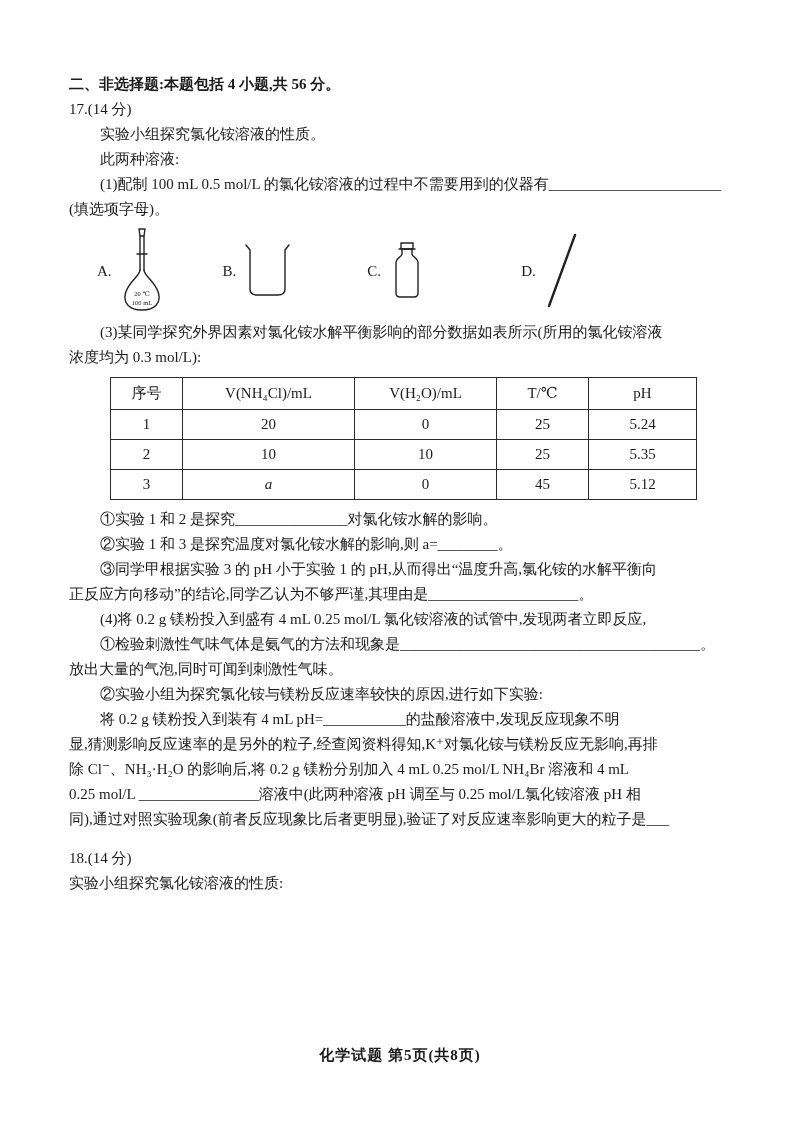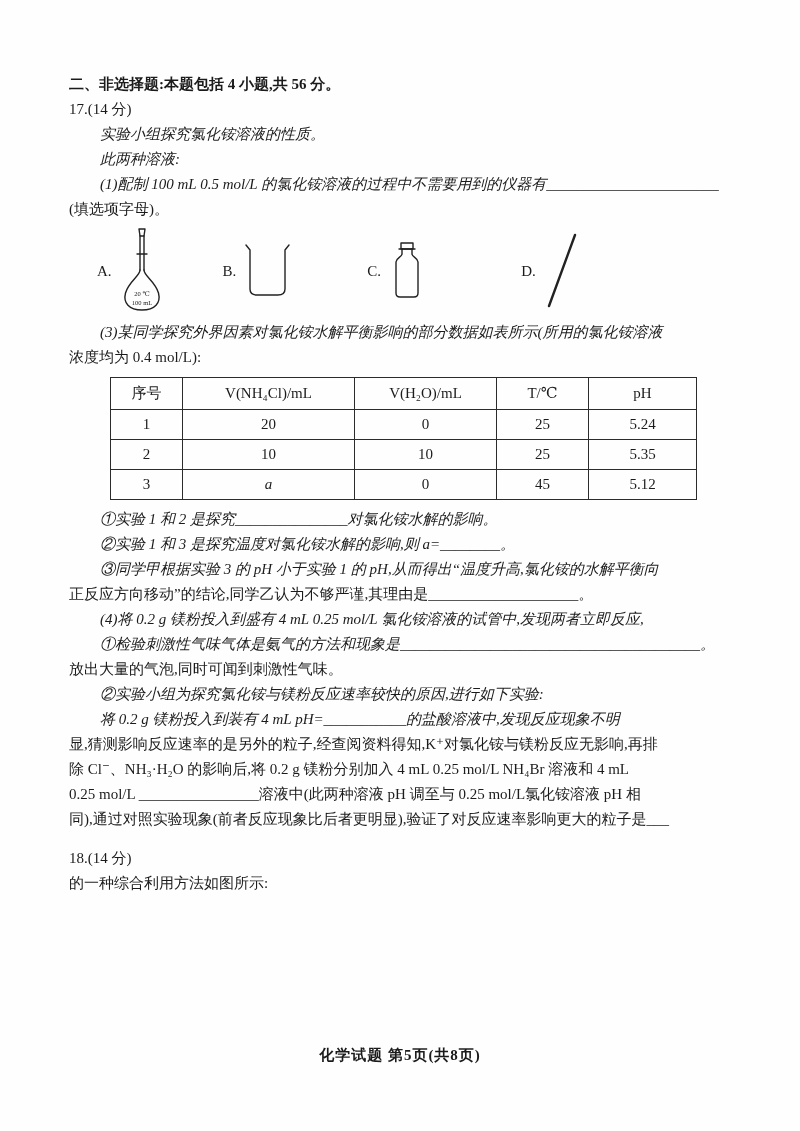--- a/index.html
+++ b/index.html
@@ -4,21 +4,21 @@
 <style>
   * { margin:0; padding:0; box-sizing:border-box; }
   html,body { background:#ffffff; }
   .page {
     position:relative; width:800px; height:1131px; margin:0 auto;
     background:#fefefe; color:#1b1b1b; overflow:hidden;
     font-family:"Liberation Serif","DejaVu Serif",serif;
   }
   .content { position:absolute; left:69px; top:72px; width:648px; font-size:15px; line-height:25px; }
   .ln { white-space:nowrap; }
-  .ind { padding-left:31px;font-style:italic; }
+  .ind { padding-left:31px; }
   .bold { font-weight:bold; }
 
   
   .apparatus-row { display:flex; align-items:center; height:94px; margin:2px 0; }
   .app-item { display:flex; align-items:center; }
   .app-label { margin-right:6px; }
   .m-a { margin-left:28px; }
   .m-b { margin-left:57px; }
   .m-c { margin-left:75px; }
   .m-d { margin-left:94px; }
@@ -89,21 +89,21 @@
       <div class="app-item m-d">
         <span class="app-label">D.</span>
         <svg width="40" height="78" viewBox="0 0 40 78">
           <path class="glass" style="stroke-width:2.4" d="M33,3 L7,74"></path>
         </svg>
       </div>
 
     </div>
 
     <div class="ln ind">(3)某同学探究外界因素对氯化铵水解平衡影响的部分数据如表所示(所用的氯化铵溶液</div>
-    <div class="ln">浓度均为 0.4 mol/L):</div>
+    <div class="ln">浓度均为 0.3 mol/L):</div>
 
     <table class="data-table">
       <tbody>
           <tr class="hdr">
         <th class="col-0">序号</th>
         <th class="col-1">V(NH₄Cl)/mL</th>
         <th class="col-2">V(H₂O)/mL</th>
         <th class="col-3">T/℃</th>
         <th class="col-4">pH</th>
       </tr>
@@ -141,18 +141,18 @@
     <div class="ln ind">②实验小组为探究氯化铵与镁粉反应速率较快的原因,进行如下实验:</div>
     <div class="ln ind">将 0.2 g 镁粉投入到装有 4 mL pH=___________的盐酸溶液中,发现反应现象不明</div>
     <div class="ln">显,猜测影响反应速率的是另外的粒子,经查阅资料得知,K⁺对氯化铵与镁粉反应无影响,再排</div>
     <div class="ln">除 Cl⁻、NH₃·H₂O 的影响后,将 0.2 g 镁粉分别加入 4 mL 0.25 mol/L NH₄Br 溶液和 4 mL</div>
     <div class="ln">0.25 mol/L ________________溶液中(此两种溶液 pH 调至与 0.25 mol/L氯化铵溶液 pH 相</div>
     <div class="ln">同),通过对照实验现象(前者反应现象比后者更明显),验证了对反应速率影响更大的粒子是___</div>
 
     <div class="gap-md"></div>
 
     <div class="ln">18.(14 分)</div>
-    <div class="ln">的一种综合利用方法如图所示:</div>
+    <div class="ln">实验小组探究氯化铵溶液的性质:</div>
 
   </div>
 
   <div class="footer">化学试题  第5页(共8页)</div>
 </div>
 
 </body></html>

